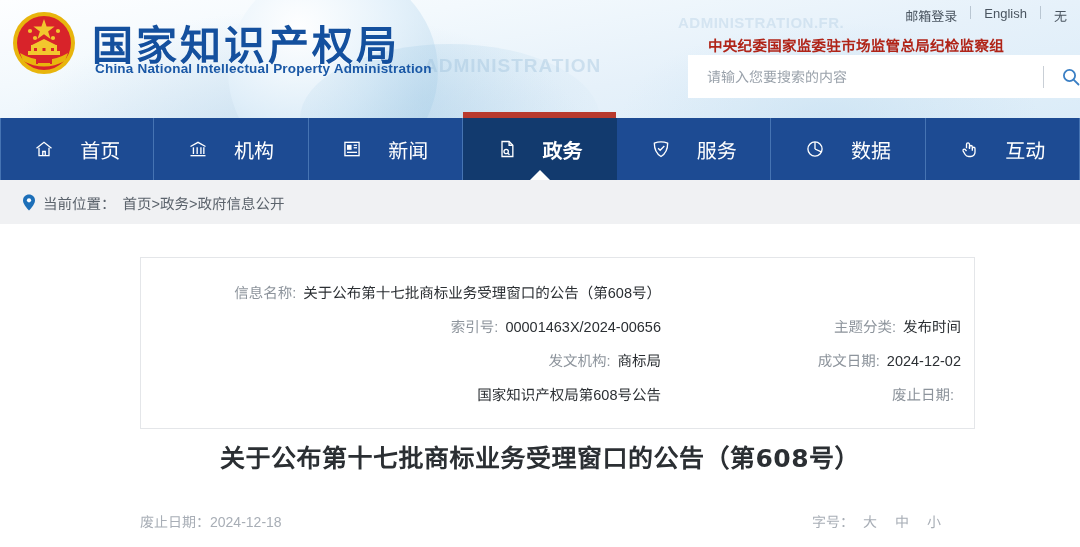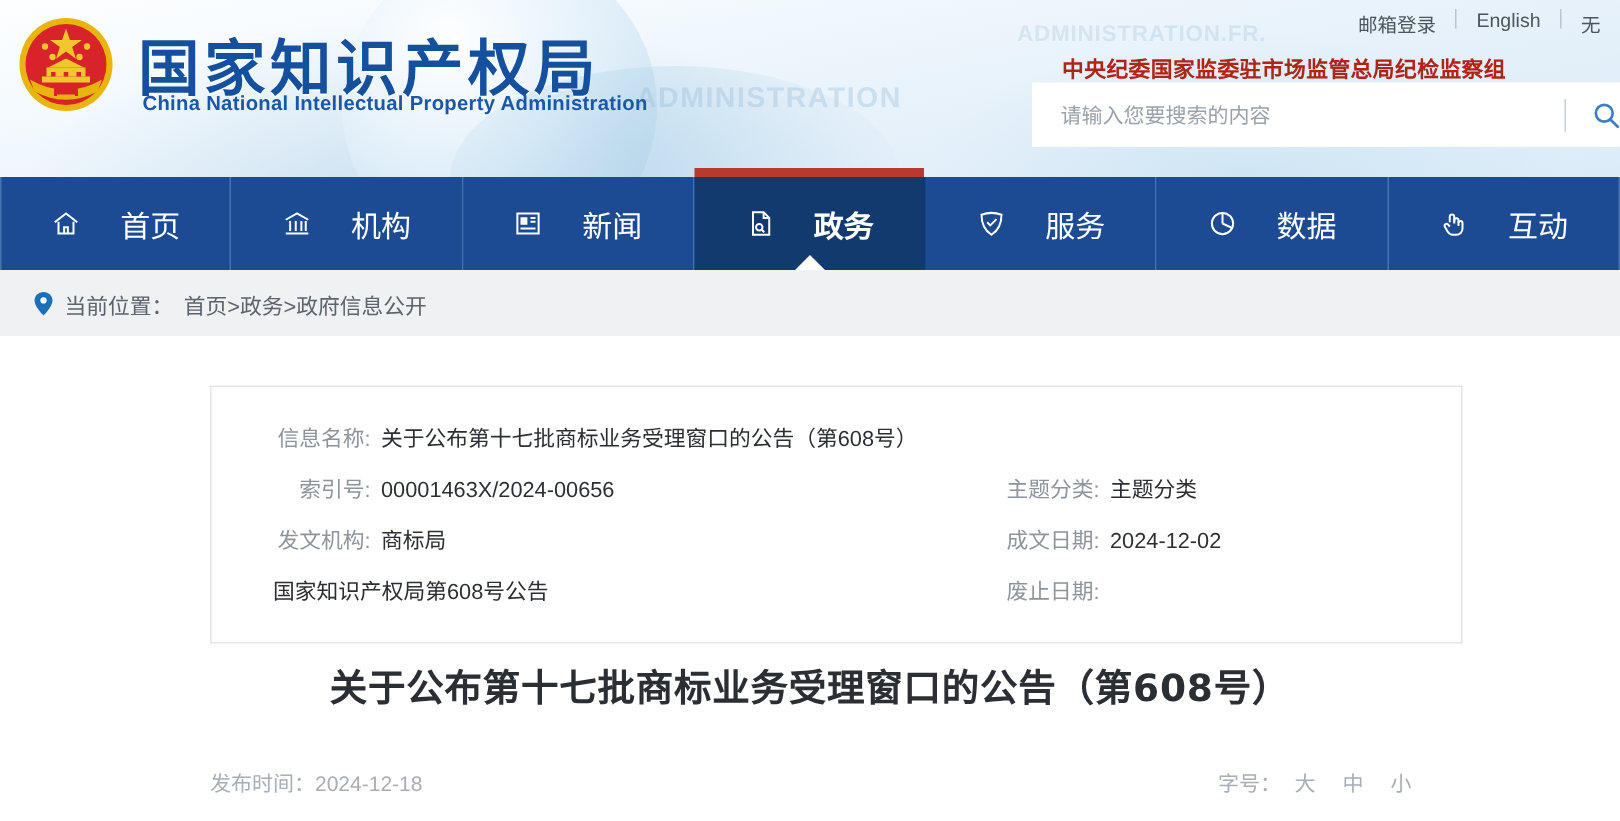--- a/index.html
+++ b/index.html
@@ -156,21 +156,21 @@
     background:#ffffff;
   }
 
   .infocard{
     position:absolute; left:132px; top:24px;
     width:835px;
     border:1px solid #e4e6e9;
     padding:18px 0 16px 0;
   }
   .row{ display:flex; width:100%; }
-  .cell{ display:flex; font-size:14.5px; line-height:34px; }
+  .cell{ display:flex; font-size:14.5px; line-height:34px;justify-content:flex-end; }
   .cell .lab{
     color:#8d949c; text-align:right; white-space:nowrap;
   }
   .cell .val{ color:#2b2f33; margin-left:7px; white-space:nowrap; }
   .cell-left{ width:520px; padding-left:34px; }
   .cell-left .lab{ width:72px; }
   .cell-right{ width:300px; }
   .cell-right .lab{ width:72px; }
 
   .arttitle{
@@ -353,21 +353,21 @@
       </div>
     </div>
 
     <div class="row">
       <div class="cell cell-left">
         <span class="lab">索引号:</span>
         <span class="val">00001463X/2024-00656</span>
       </div>
       <div class="cell cell-right">
         <span class="lab">主题分类:</span>
-        <span class="val">主题分类</span>
+        <span class="val">发布时间</span>
       </div>
     </div>
 
     <div class="row">
       <div class="cell cell-left">
         <span class="lab">发文机构:</span>
         <span class="val">商标局</span>
       </div>
       <div class="cell cell-right">
         <span class="lab">成文日期:</span>
@@ -383,21 +383,21 @@
         <span class="lab">废止日期:</span>
         <span class="val"></span>
       </div>
     </div>
   </div>
 
   <div class="arttitle">关于公布第十七批商标业务受理窗口的公告（第608号）</div>
 
   <div class="metabar">
     <div>
-      <span>发布时间：</span><span>2024-12-18</span>
+      <span>废止日期：</span><span>2024-12-18</span>
     </div>
     <div class="fontsize">
       <span class="fl">字号：</span>
       <span class="fs">大</span>
       <span class="fs">中</span>
       <span class="fs">小</span>
     </div>
   </div>
 
 </div>

